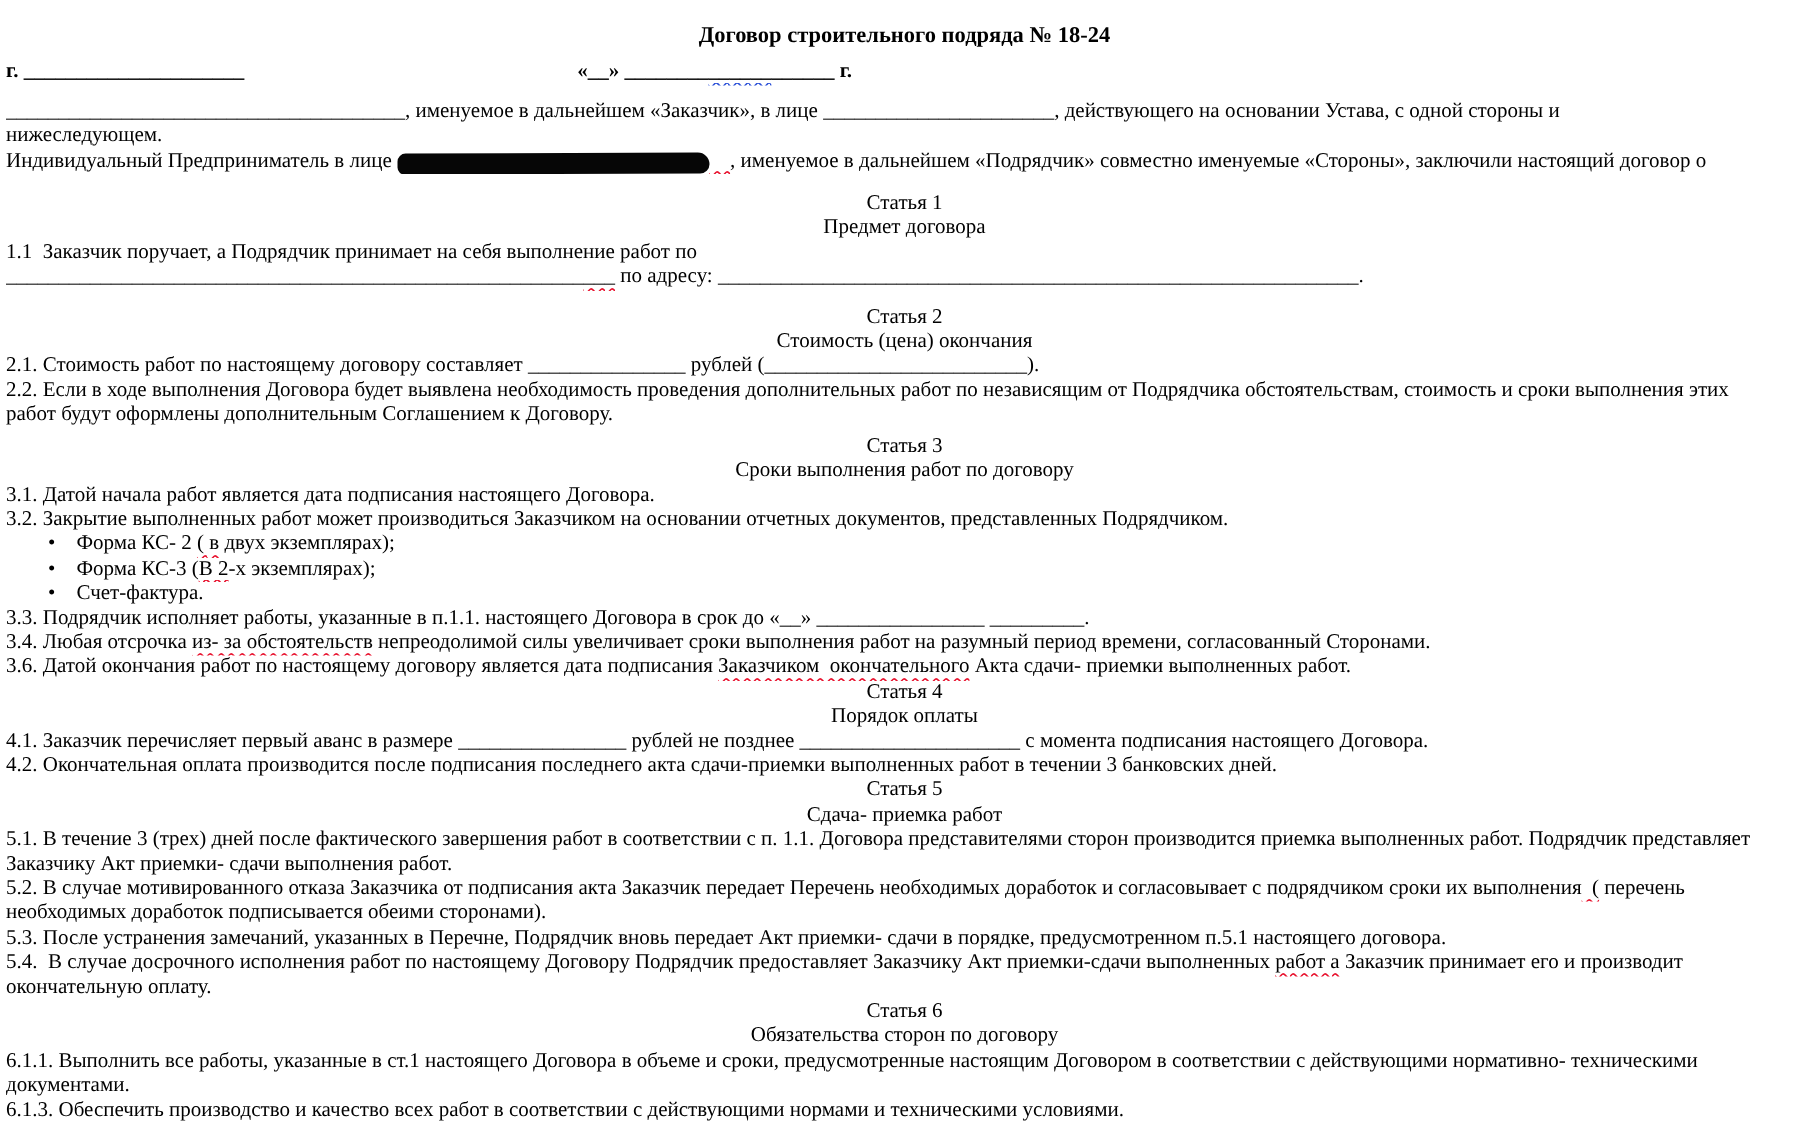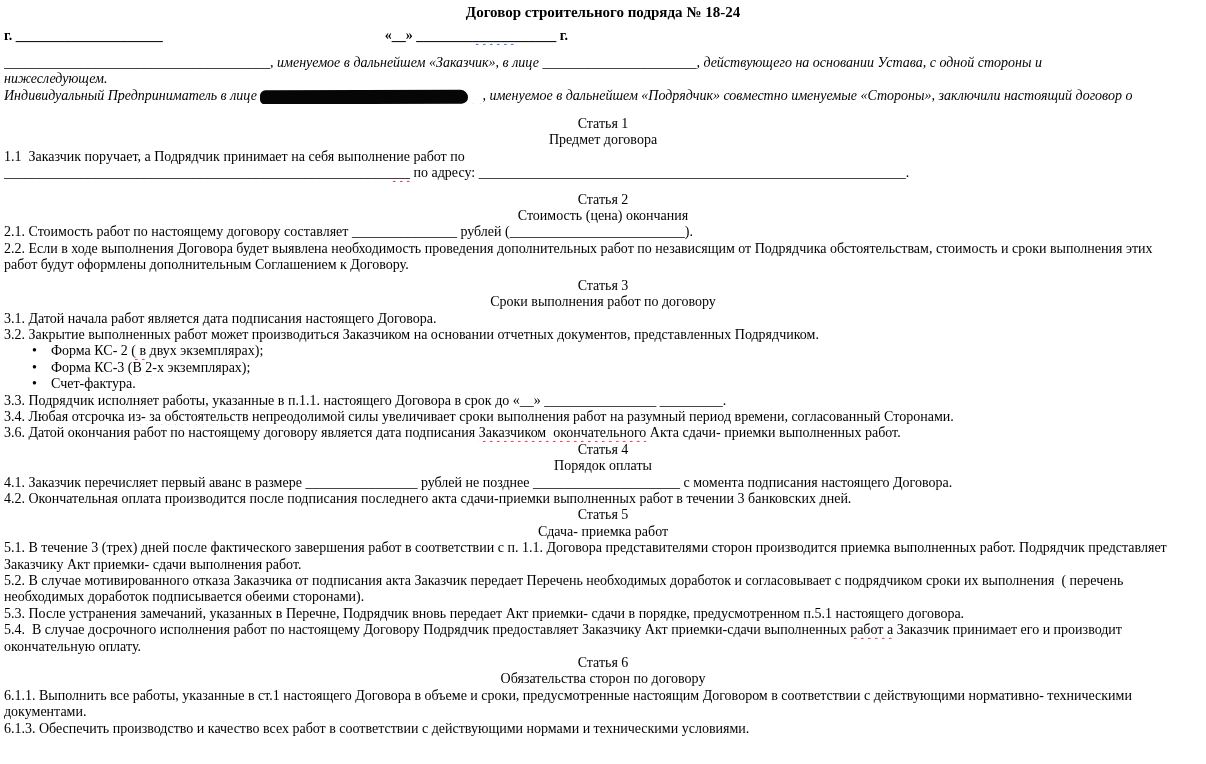--- a/index.html
+++ b/index.html
@@ -3,26 +3,26 @@
 <meta charset="utf-8">
 <style>
   * { margin: 0; padding: 0; box-sizing: border-box; }
   html, body { width: 1206px; height: 764px; overflow: hidden; }
   body {
     background: #ffffff;
     color: #000000;
     font-family: "Liberation Serif", "DejaVu Serif", serif;
     font-size: 14px;
   }
-  #doc { padding: 4px 4px 0 4px; width: 1206px; height: 764px; overflow: hidden; }
+  #doc { padding: 16px 4px 0 4px; width: 1206px; height: 764px; overflow: hidden; }
   .line { line-height: 16.4px; white-space: pre; overflow: hidden; }
   .title { text-align: center; font-weight: bold; font-size: 15px; margin-bottom: 8px; }
   .h { text-align: center; font-weight: normal; }
   .dateline { font-weight: bold; }
-  .italic { font-style: italic; }
+  .italic { }
   .gap { display: inline-block; }
   .sq-red {
     text-decoration-line: underline;
     text-decoration-style: wavy;
     text-decoration-color: #e8112d;
     text-decoration-thickness: 1px;
     text-underline-offset: 3px;
   }
   .sq-blue {
     text-decoration-line: underline;

